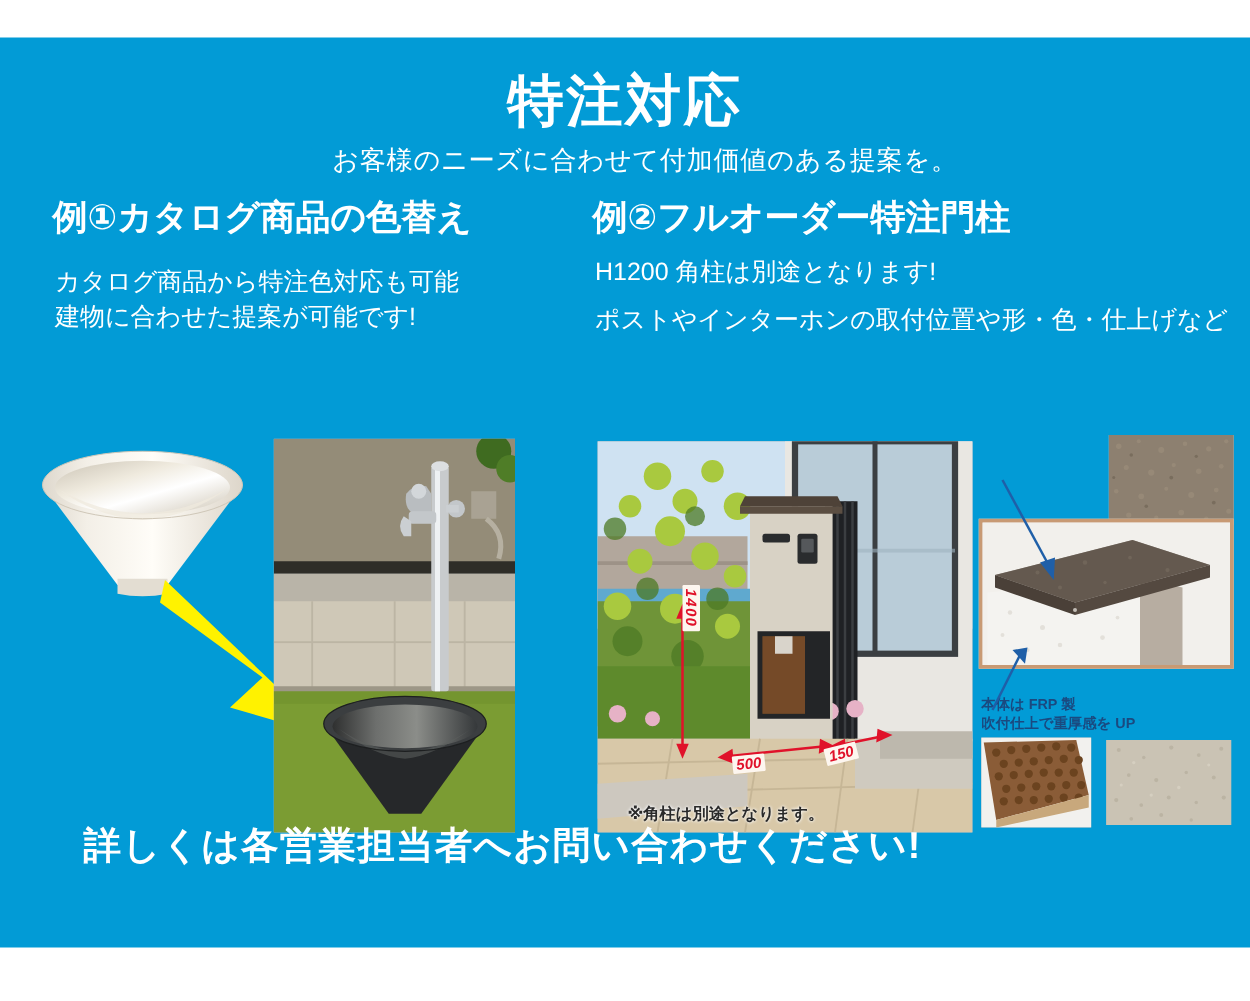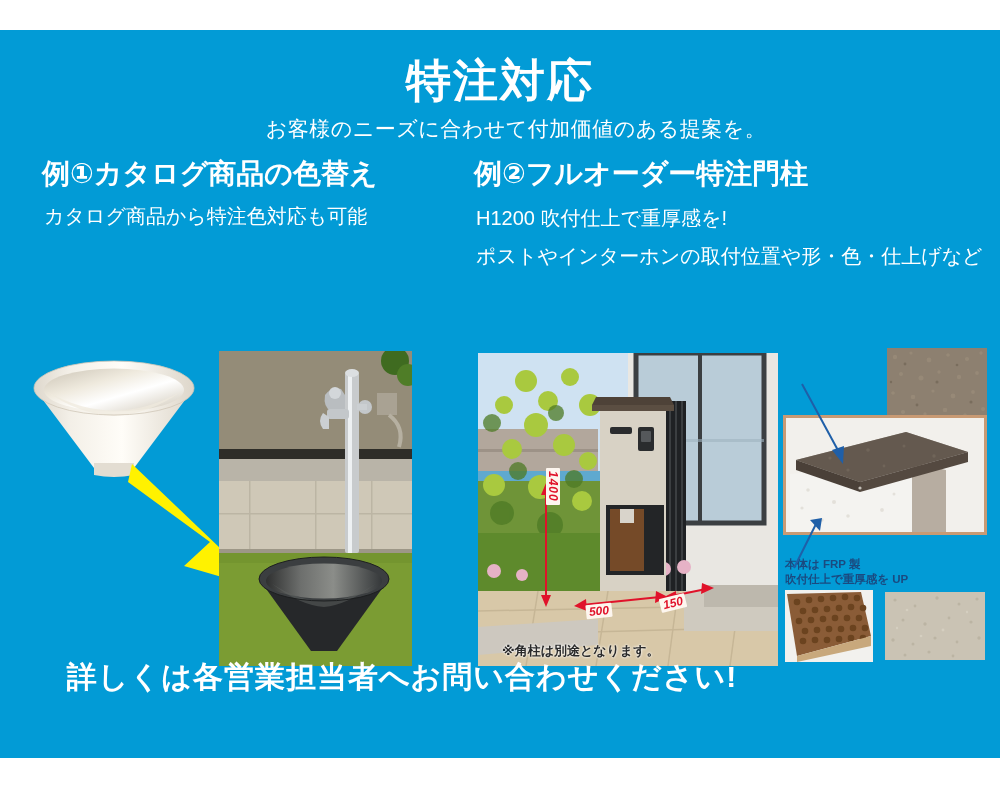--- a/index.html
+++ b/index.html
@@ -64,21 +64,21 @@
     position: absolute;
     color: #ffffff;
     font-size: 20px;
     font-weight: 500;
     line-height: 1;
     white-space: nowrap;
   }
 
   
   #h-left   { left: 42px;  top: 130px; }
-  #l1-left  { left: 44px;  top: 176px; }
+  #l1-left  { left: 44px;  top: 186px; }
   #l2-left  { left: 44px;  top: 214px; }
 
   
   #h-right  { left: 474px; top: 130px; }
   #l1-right { left: 476px; top: 178px; }
   #l2-right { left: 476px; top: 216px; }
   #l3-right { left: 476px; top: 254px; }
 
   
   .footer-cta {
@@ -200,23 +200,24 @@
 </head>
 <body>
 
 <div id="poster">
 
   <div class="main-title">特注対応</div>
   <div class="sub-title">お客様のニーズに合わせて付加価値のある提案を。</div>
 
   <div class="col-heading" id="h-left">例①カタログ商品の色替え</div>
   <div class="col-line" id="l1-left">カタログ商品から特注色対応も可能</div>
+  <div class="col-line" id="l2-left">建物に合わせた提案が可能です!</div>
 
   <div class="col-heading" id="h-right">例②フルオーダー特注門柱</div>
-  <div class="col-line" id="l1-right">H1200 吹付仕上で重厚感を!</div>
+  <div class="col-line" id="l1-right">H1200 角柱は別途となります!</div>
   <div class="col-line" id="l2-right">ポストやインターホンの取付位置や形・色・仕上げなど</div>
 
   <div id="basin-white">
     <svg width="168" height="120" viewBox="0 0 168 120">
       <defs>
         <linearGradient id="bowlOuter" x1="0" y1="0" x2="1" y2="0">
           <stop offset="0%" stop-color="#ded8cd"></stop>
           <stop offset="22%" stop-color="#f3efe7"></stop>
           <stop offset="55%" stop-color="#fffdf8"></stop>
           <stop offset="100%" stop-color="#ddd6ca"></stop>

